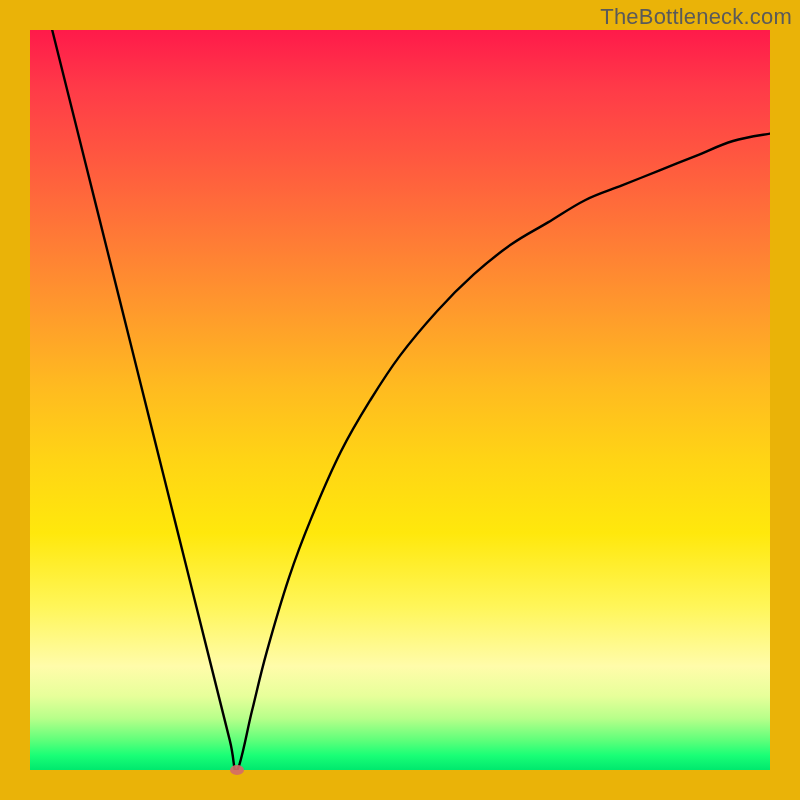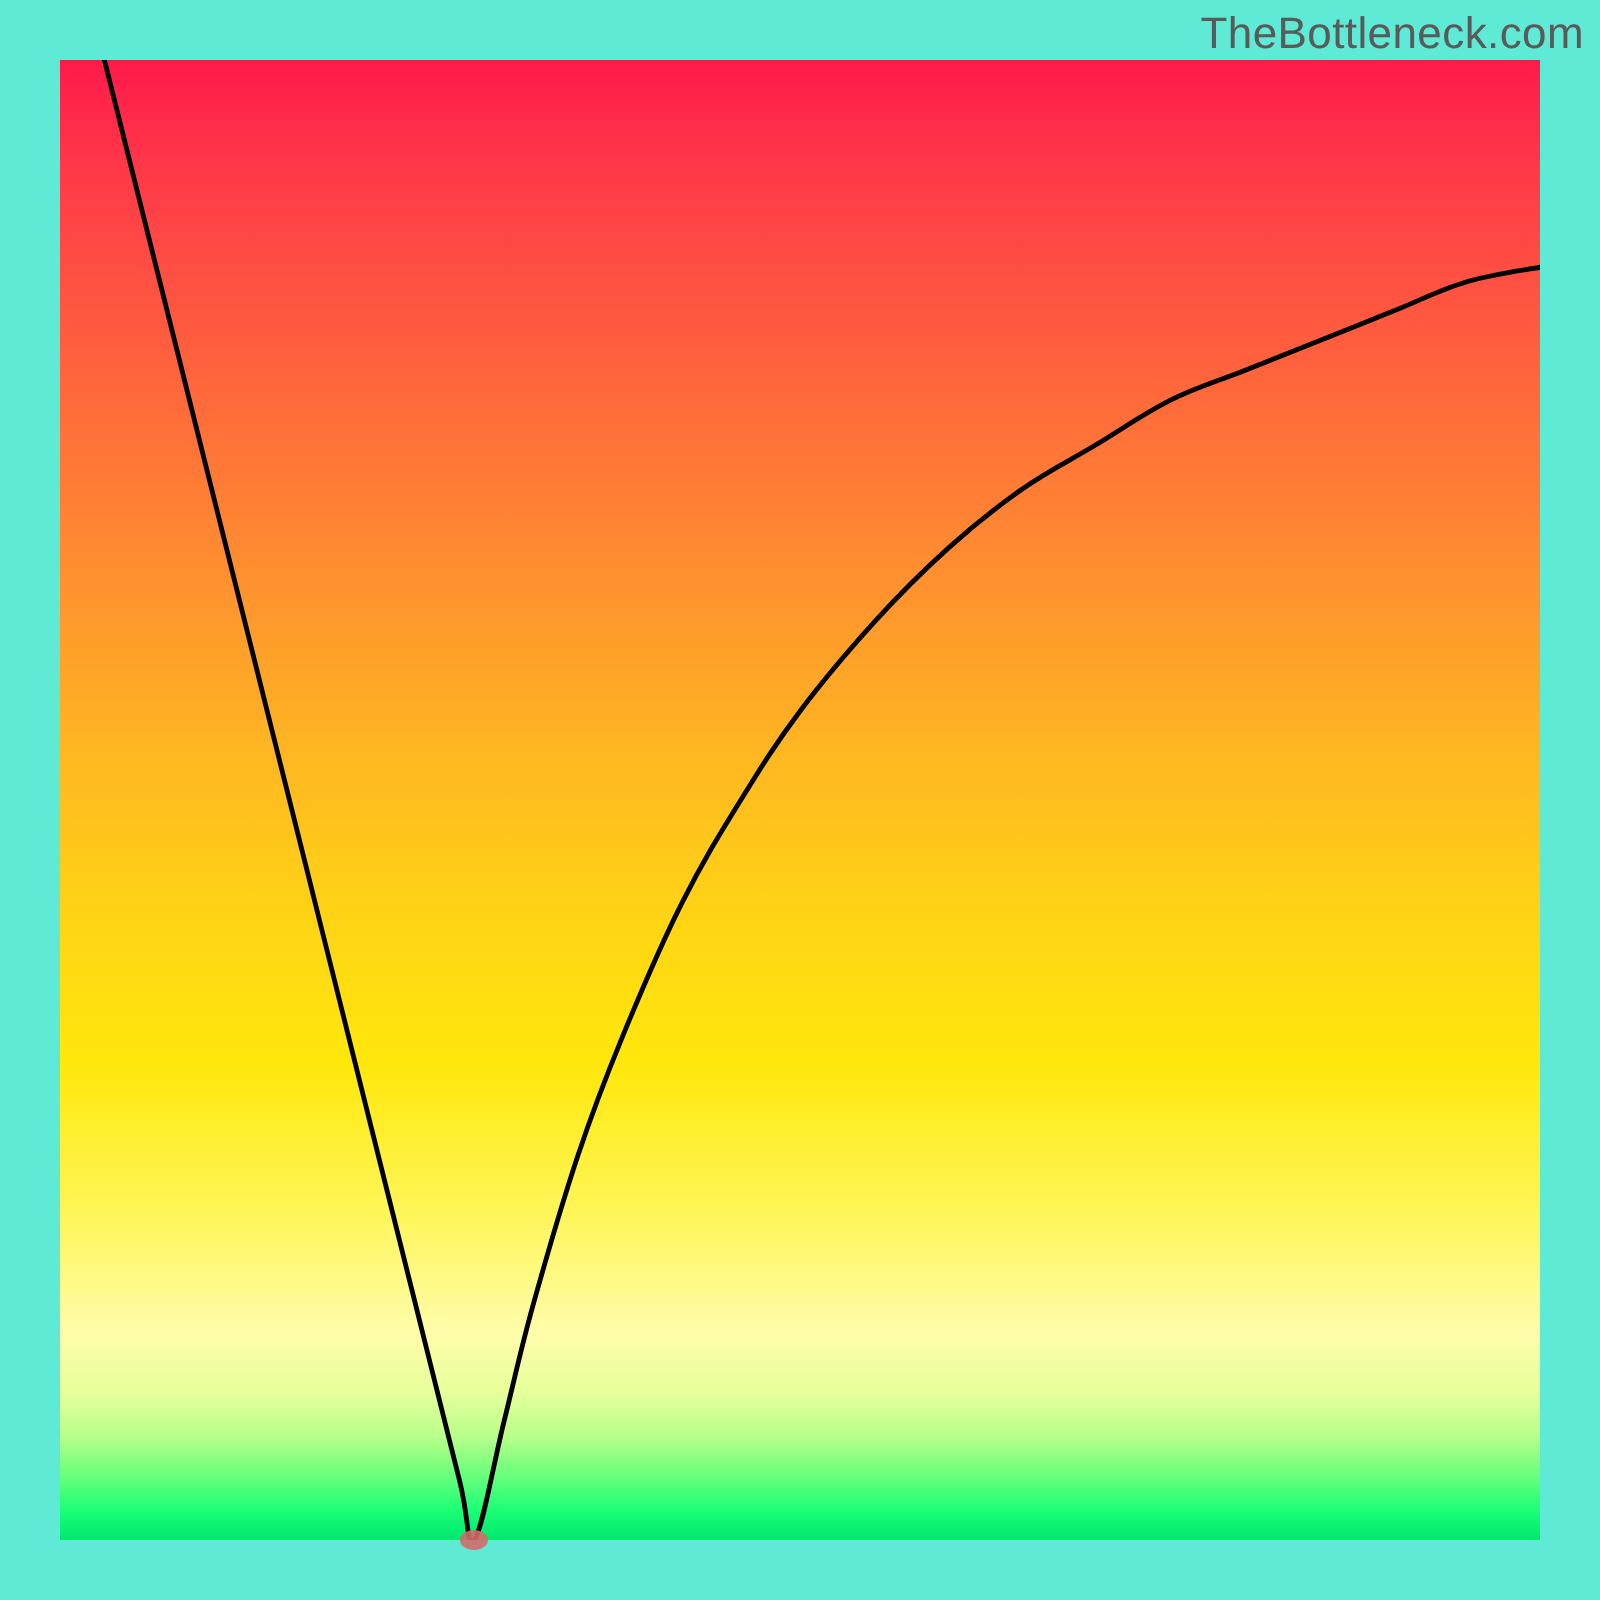--- a/index.html
+++ b/index.html
@@ -10,21 +10,21 @@
     overflow: hidden;
     background: #000;
     font-family: Arial, Helvetica, sans-serif;
   }
   .frame {
     position: absolute;
     left: 0;
     top: 0;
     width: 800px;
     height: 800px;
-    background: #5eead4;
+    background: #eab308;
   }
   .plot {
     position: absolute;
     left: 30px;
     top: 30px;
     width: 740px;
     height: 740px;
     
     background: linear-gradient(
       to bottom,

